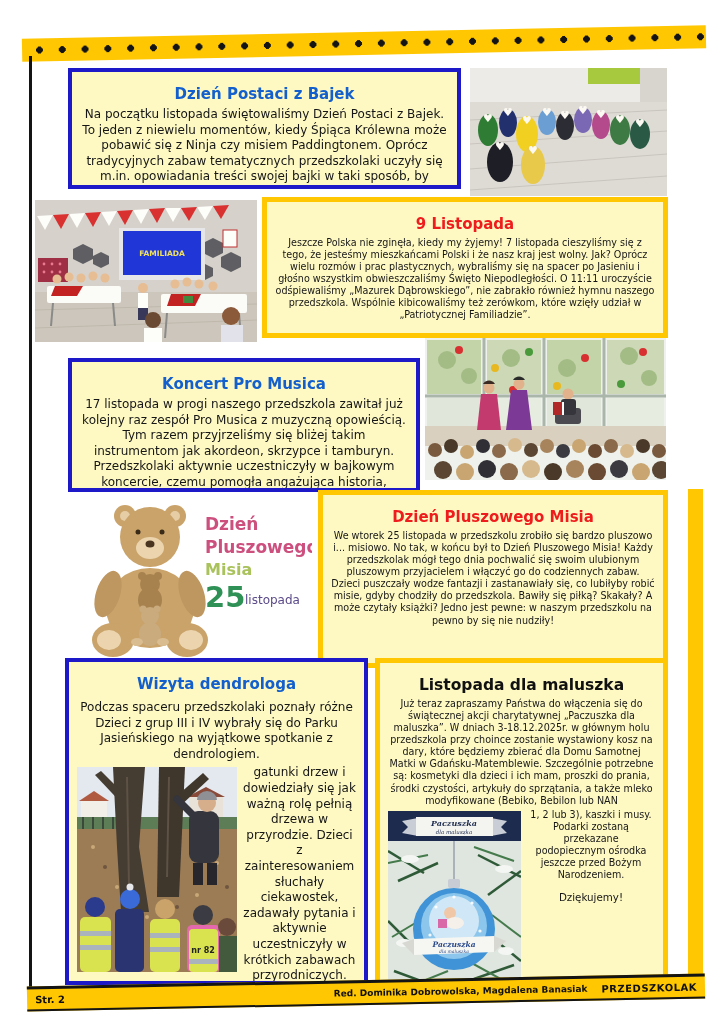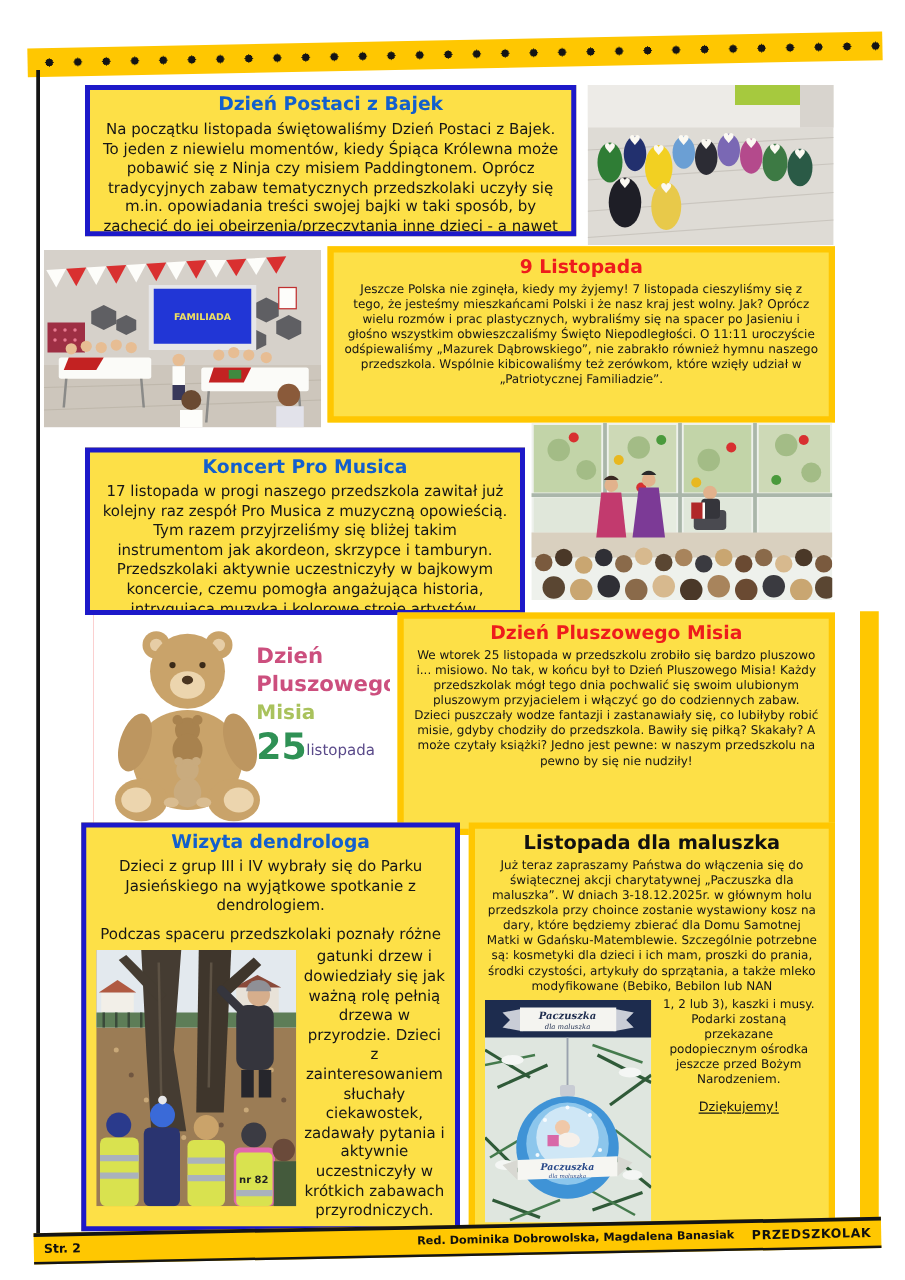--- a/index.html
+++ b/index.html
@@ -21,34 +21,34 @@
     position:absolute;left:27px;top:980px;width:678px;height:25px;
     background:#ffc701;border-top:3px solid #141414;border-bottom:2px solid #141414;
     transform:rotate(-1.1deg);transform-origin:center;
     display:flex;align-items:center;justify-content:space-between;
     font-size:10px;font-weight:bold;color:#101010;padding:0 8px;box-sizing:border-box;
   }
   .footer-right{display:flex;gap:14px;align-items:center;}
   .footer-right .brand{letter-spacing:.5px;}
 
   
-  .tbox{position:absolute;background:#fde047;box-sizing:border-box;overflow:hidden;padding:0 8px;}
+  .tbox{position:absolute;background:#fef9c3;box-sizing:border-box;overflow:hidden;padding:11px 8px;}
   .box-blue{border:4px solid #1d19c9;}
   .box-yellow{border:5px solid #ffc701;}
   .btitle{text-align:center;font-weight:bold;font-size:15px;margin:2px 0 4px 0;}
   .btitle.blue{color:#135fcd;}
   .btitle.red{color:#ee1c1c;}
   .btitle.black{color:#111;font-size:15.5px;}
   .btext{font-size:12px;line-height:1.3;text-align:center;color:#161616;}
   .btext.small{font-size:9.6px;line-height:1.26;}
   .photo{position:absolute;overflow:hidden;}
   .photo svg{display:block;}
   .floatphoto{float:left;margin:2px 6px 2px 0;}
   .clearfix::after{content:"";display:table;clear:both;}
-  .thanks{font-size:10.3px;text-align:center;font-weight:normal;color:#161616;margin-top:10px;text-decoration:underline;}
+  .thanks{font-size:10.3px;text-align:center;font-weight:normal;color:#161616;margin-top:10px;}
 </style>
 </head>
 <body>
 
 <div id="page">
 
   <div class="topbar"></div>
   <div class="leftline"></div>
   <div class="rightband"></div>
 
@@ -313,22 +313,22 @@
     </svg>
   </div>
 
   <div class="tbox box-yellow" style="left:318px;top:490px;width:350px;height:178px;">
     <div class="btitle red">Dzień Pluszowego Misia</div>
     <div class="btext small">We wtorek 25 listopada w przedszkolu zrobiło się bardzo pluszowo i... misiowo. No tak, w końcu był to Dzień Pluszowego Misia! Każdy przedszkolak mógł tego dnia pochwalić się swoim ulubionym pluszowym przyjacielem i włączyć go do codziennych zabaw. Dzieci puszczały wodze fantazji i zastanawiały się, co lubiłyby robić misie, gdyby chodziły do przedszkola. Bawiły się piłką? Skakały? A może czytały książki? Jedno jest pewne: w naszym przedszkolu na pewno by się nie nudziły!</div>
   </div>
 
   <div class="tbox box-blue" style="left:65px;top:658px;width:303px;height:327px;">
     <div class="btitle blue">Wizyta dendrologa</div>
+    <div class="btext" style="margin-top:7px;">Podczas spaceru przedszkolaki poznały różne</div>
     <div class="btext">Dzieci z grup III i IV wybrały się do Parku Jasieńskiego na wyjątkowe spotkanie z dendrologiem.</div>
-    <div class="btext" style="margin-top:7px;">Podczas spaceru przedszkolaki poznały różne</div>
     <div class="clearfix" style="margin-top:3px;">
       <div class="floatphoto">
         <svg width="160" height="205" viewBox="0 0 160 205" font-family="DejaVu Sans">
           <rect width="160" height="205" fill="#9b7c55"></rect>
           <rect width="160" height="62" fill="#e3e9ee"></rect>
           <g>
             <rect x="4" y="34" width="26" height="16" fill="#f2efe8"></rect>
               <polygon points="2,34 17,24 32,34" fill="#b05a42"></polygon>
             <rect x="112" y="30" width="34" height="20" fill="#e8e2d8"></rect>
               <polygon points="110,30 129,20 148,30" fill="#8a4a3a"></polygon>

